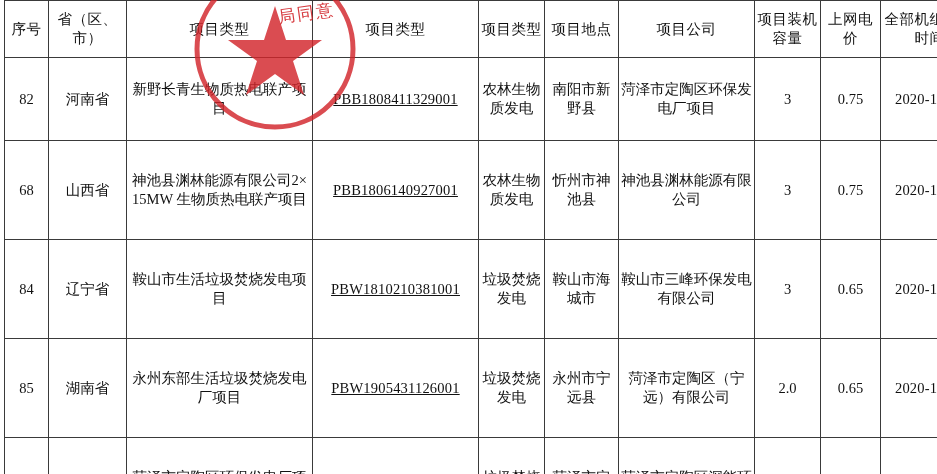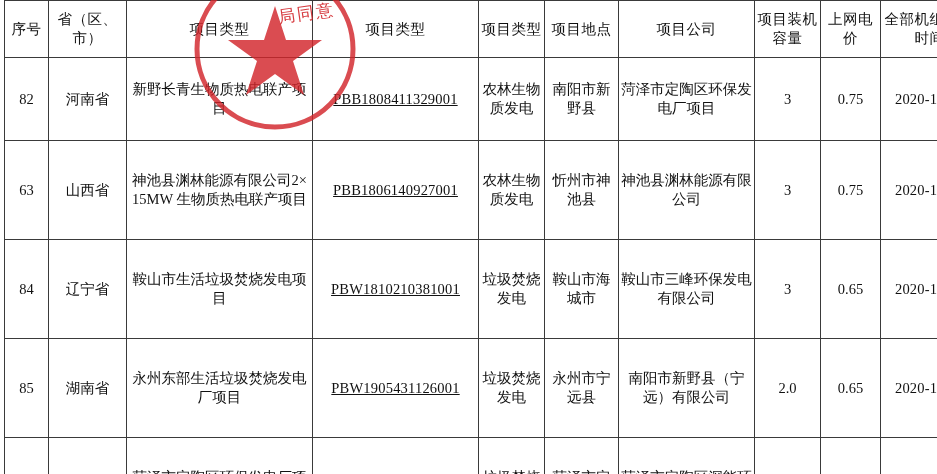--- a/index.html
+++ b/index.html
@@ -140,21 +140,21 @@
         <td class="cell-name">新野长青生物质热电联产项目</td>
         <td class="cell-code">PBB1808411329001</td>
         <td class="cell-type">农林生物质发电</td>
         <td class="cell-place">南阳市新野县</td>
         <td class="cell-company">菏泽市定陶区环保发电厂项目</td>
         <td class="cell-num">3</td>
         <td class="cell-num">0.75</td>
         <td class="cell-date">2020-11-24</td>
       </tr>
       <tr>
-        <td class="cell-num">63</td>
+        <td class="cell-num">68</td>
         <td>山西省</td>
         <td class="cell-name">神池县渊林能源有限公司2×15MW 生物质热电联产项目</td>
         <td class="cell-code">PBB1806140927001</td>
         <td class="cell-type">农林生物质发电</td>
         <td class="cell-place">忻州市神池县</td>
         <td class="cell-company">神池县渊林能源有限公司</td>
         <td class="cell-num">3</td>
         <td class="cell-num">0.75</td>
         <td class="cell-date">2020-11-24</td>
       </tr>
@@ -170,21 +170,21 @@
         <td class="cell-num">0.65</td>
         <td class="cell-date">2020-11-25</td>
       </tr>
       <tr>
         <td class="cell-num">85</td>
         <td>湖南省</td>
         <td class="cell-name">永州东部生活垃圾焚烧发电厂项目</td>
         <td class="cell-code">PBW1905431126001</td>
         <td class="cell-type">垃圾焚烧发电</td>
         <td class="cell-place">永州市宁远县</td>
-        <td class="cell-company">南阳市新野县（宁远）有限公司</td>
+        <td class="cell-company">菏泽市定陶区（宁远）有限公司</td>
         <td class="cell-num">2.0</td>
         <td class="cell-num">0.65</td>
         <td class="cell-date">2020-11-28</td>
       </tr>
       <tr>
         <td class="cell-num">86</td>
         <td>山东省</td>
         <td class="cell-name">菏泽市定陶区环保发电厂项目</td>
         <td class="cell-code">PBW1811371727001</td>
         <td class="cell-type">垃圾焚烧发电</td>

